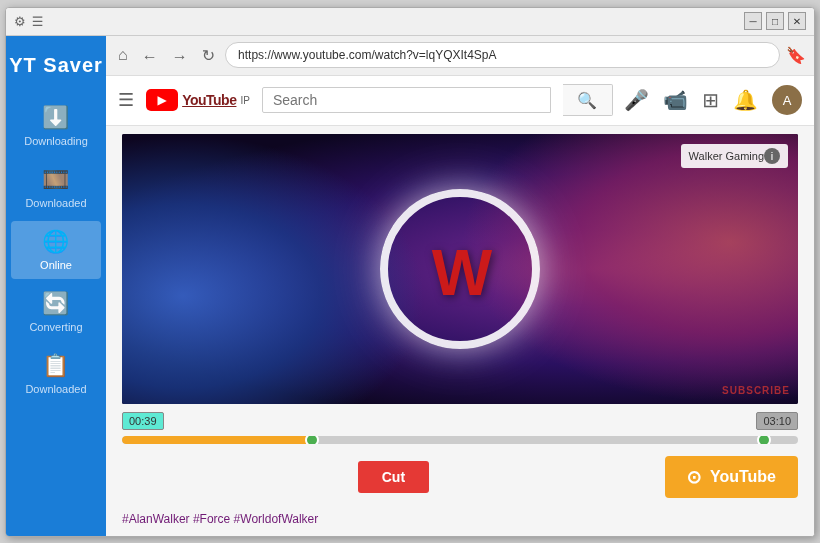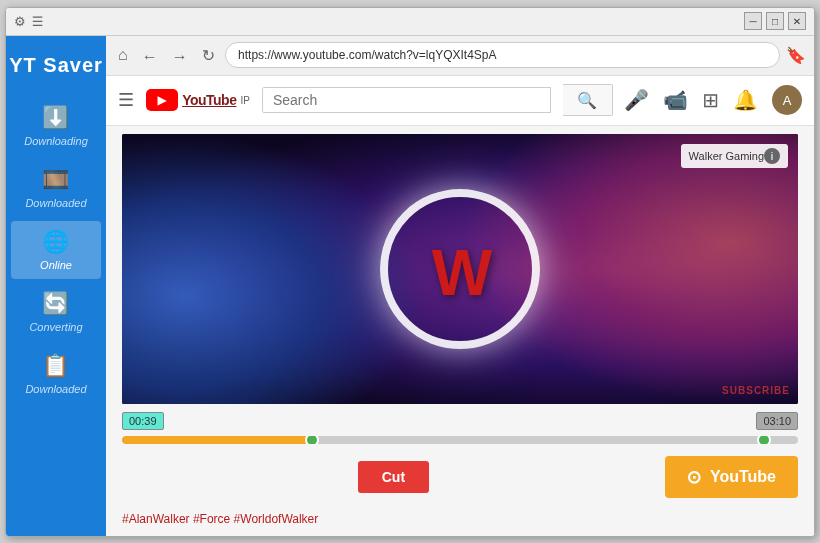--- a/index.html
+++ b/index.html
@@ -63,21 +63,21 @@
       flex-direction: column;
       align-items: center;
       padding: 8px 4px;
       cursor: pointer;
       border-radius: 4px;
       color: #c8dff7;
       gap: 4px;
     }
     .sidebar-item.active { background: rgba(255,255,255,0.25); color: #fff; }
     .sidebar-item .icon { font-size: 22px; }
-    .sidebar-item .label { font-size: 11px; text-align: center; font-style: italic; }
+    .sidebar-item .label { font-size: 11px; text-align: center; }
 
     
     .content-area {
       flex: 1;
       display: flex;
       flex-direction: column;
       background: #f5f5f5;
     }
 
     
@@ -312,21 +312,21 @@
       cursor: pointer;
       display: flex;
       align-items: center;
       gap: 8px;
     }
     .download-btn-icon { font-size: 18px; }
 
     
     .hashtags {
       font-size: 12px;
-      color: #b91c1c;
+      color: #701a75;
       padding: 2px 0;
     }
   </style>
 </head>
 <body>
 
 <div class="app-window">
 
   <div class="title-bar">
     <div class="title-bar-left">

